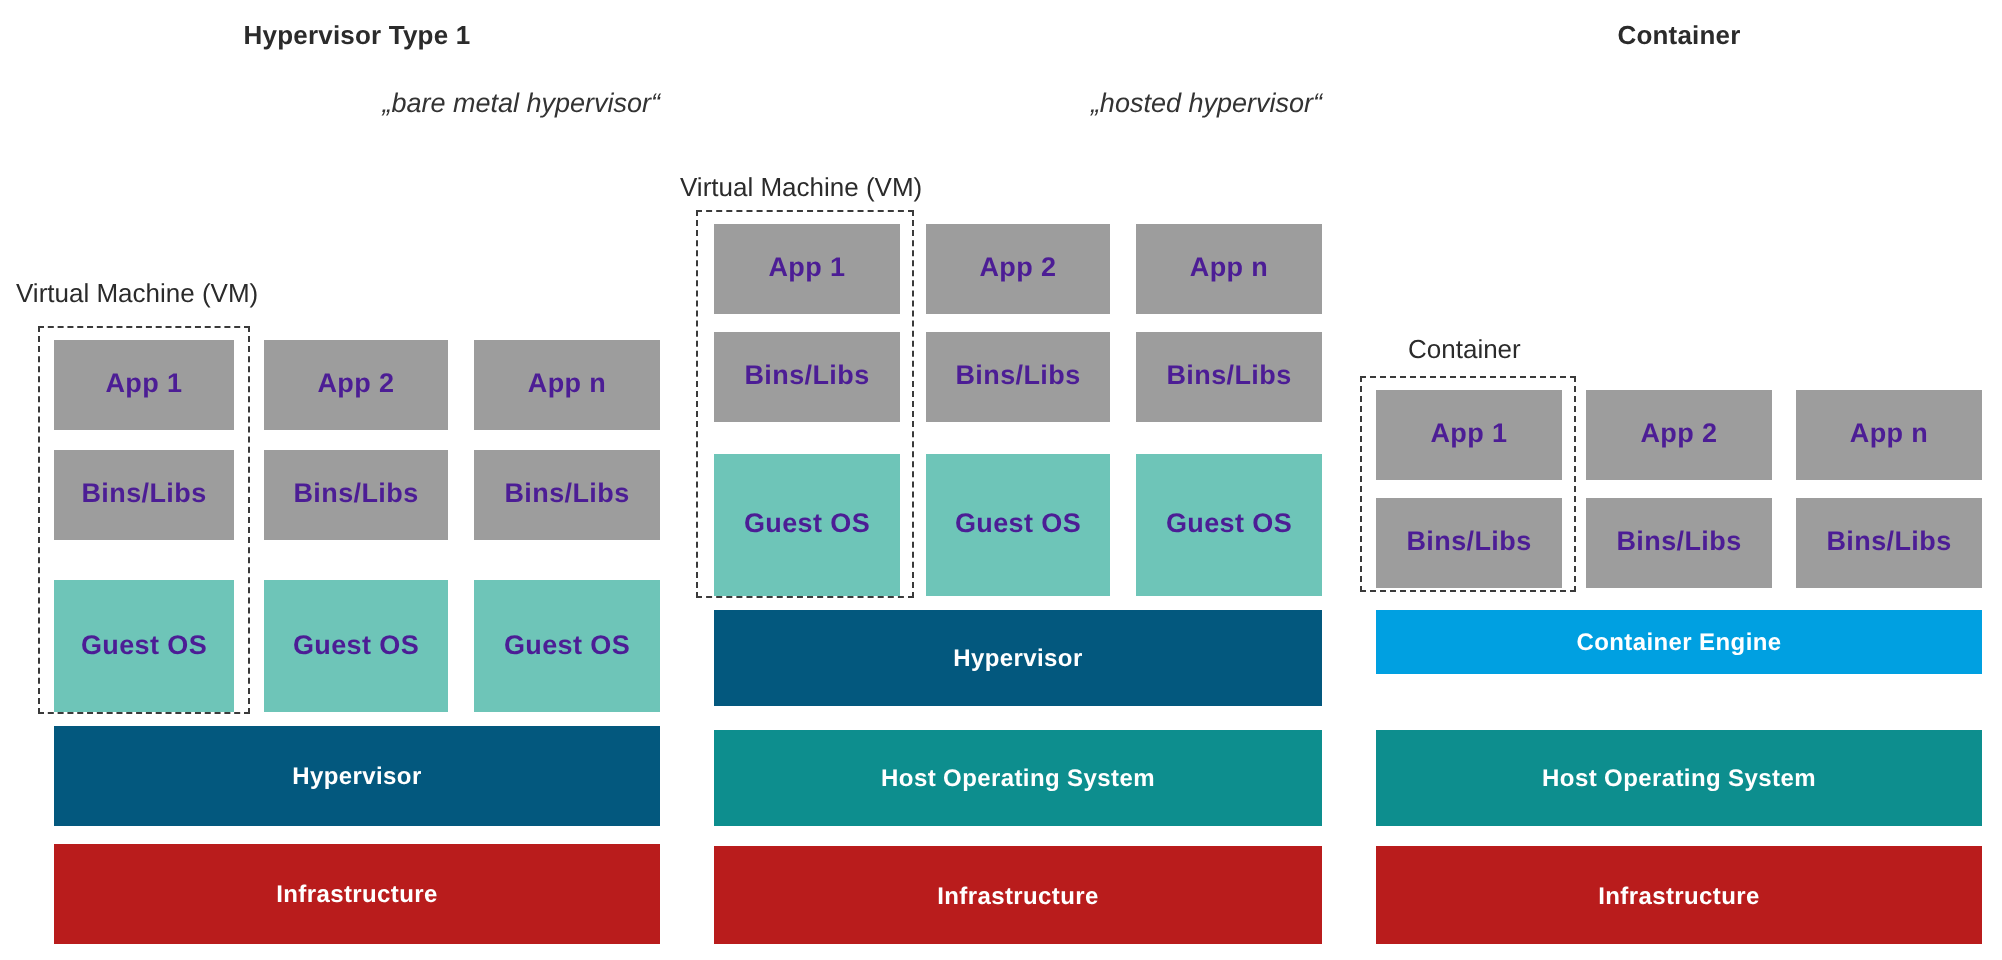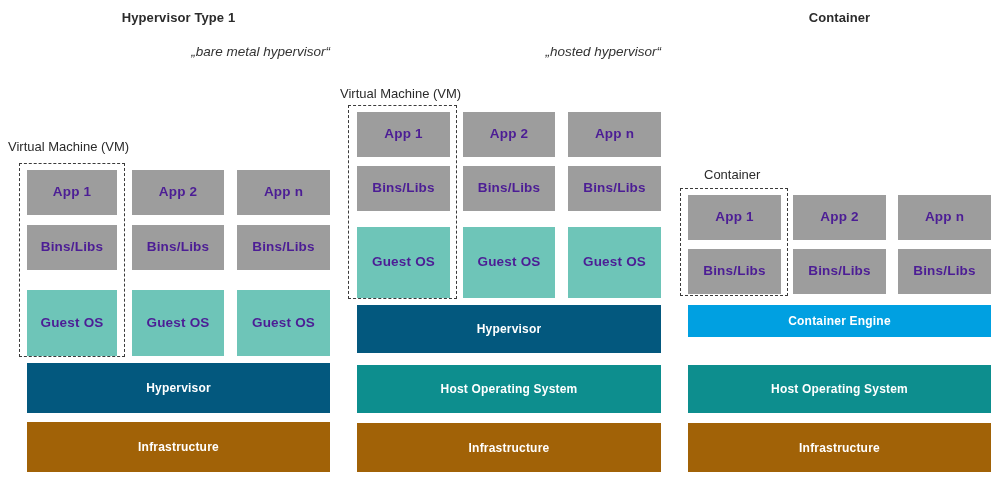--- a/index.html
+++ b/index.html
@@ -68,21 +68,21 @@
     display: flex;
     align-items: center;
     justify-content: center;
     color: #ffffff;
     font-weight: bold;
     font-size: 12px;
     letter-spacing: 0.2px;
   }
   .bar.hypervisor  { background: #03587e; }
   .bar.hostos      { background: #0d8e8e; }
-  .bar.infra       { background: #a16207; }
+  .bar.infra       { background: #b91c1c; }
   .bar.engine      { background: #00a0e1; }
 </style>
 </head>
 <body>
 
 <div id="stage">
 
   <div class="col-title" style="left:27px; top:10px; width:303px;">Hypervisor Type 1</div>
   <div class="col-subtitle" style="left:27px; top:44px; width:303px;">„bare metal hypervisor“</div>
 

